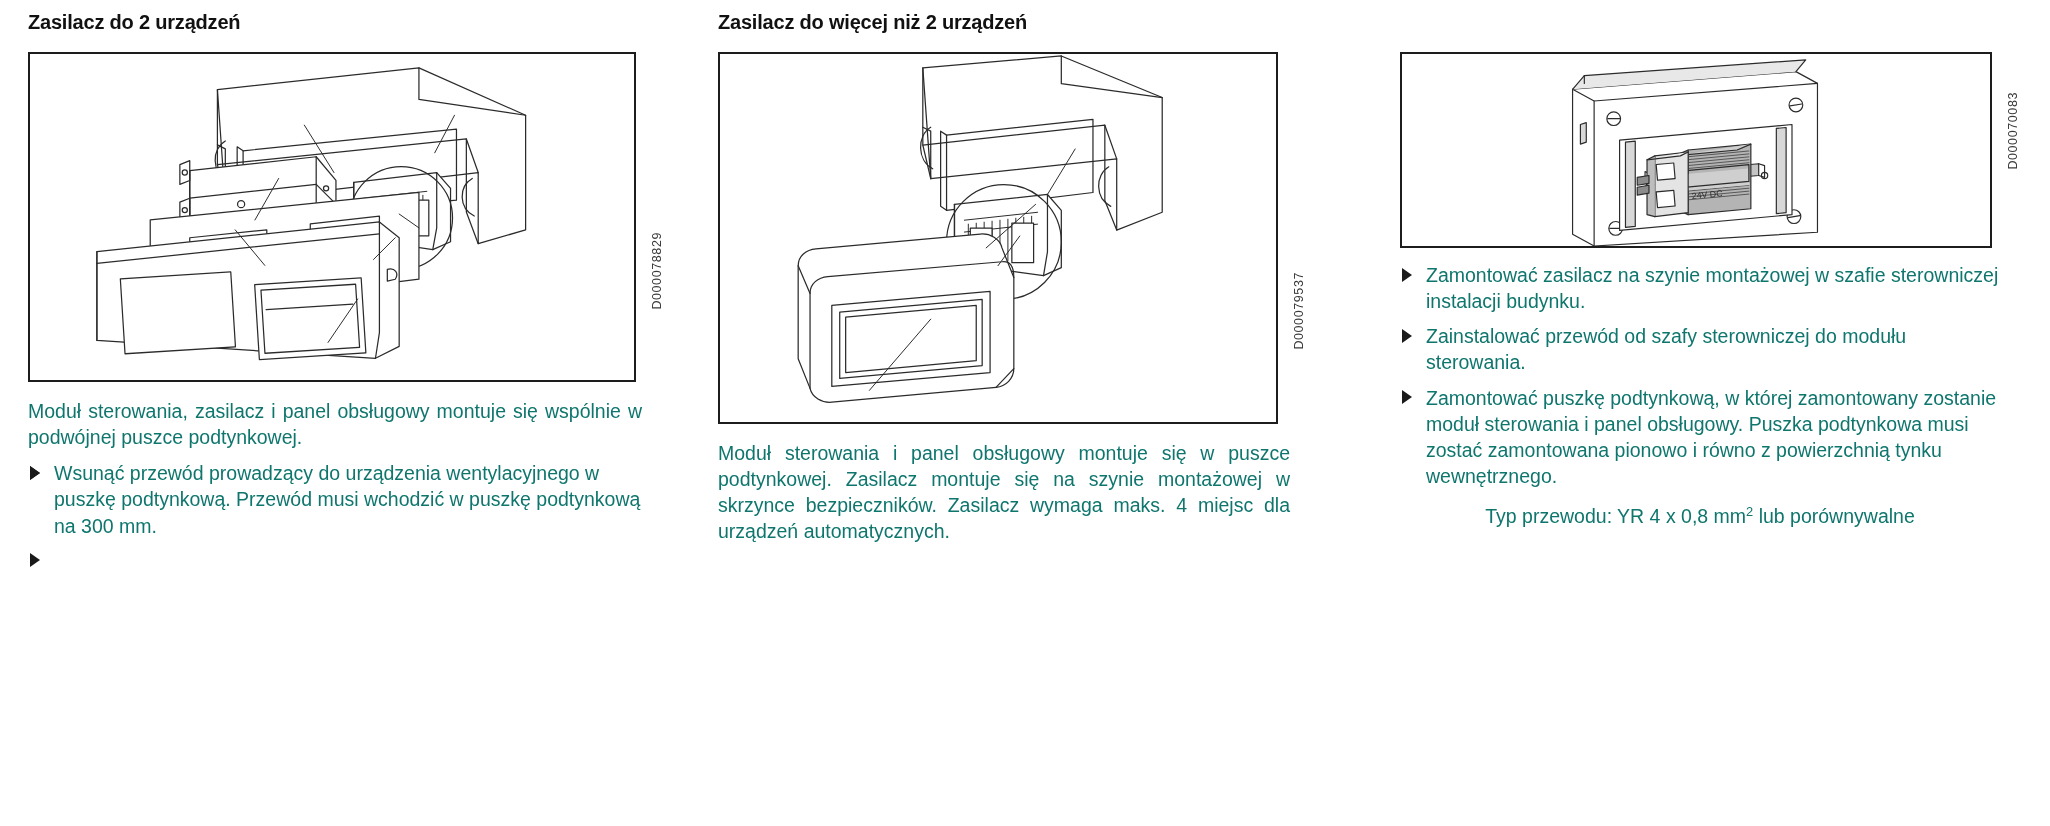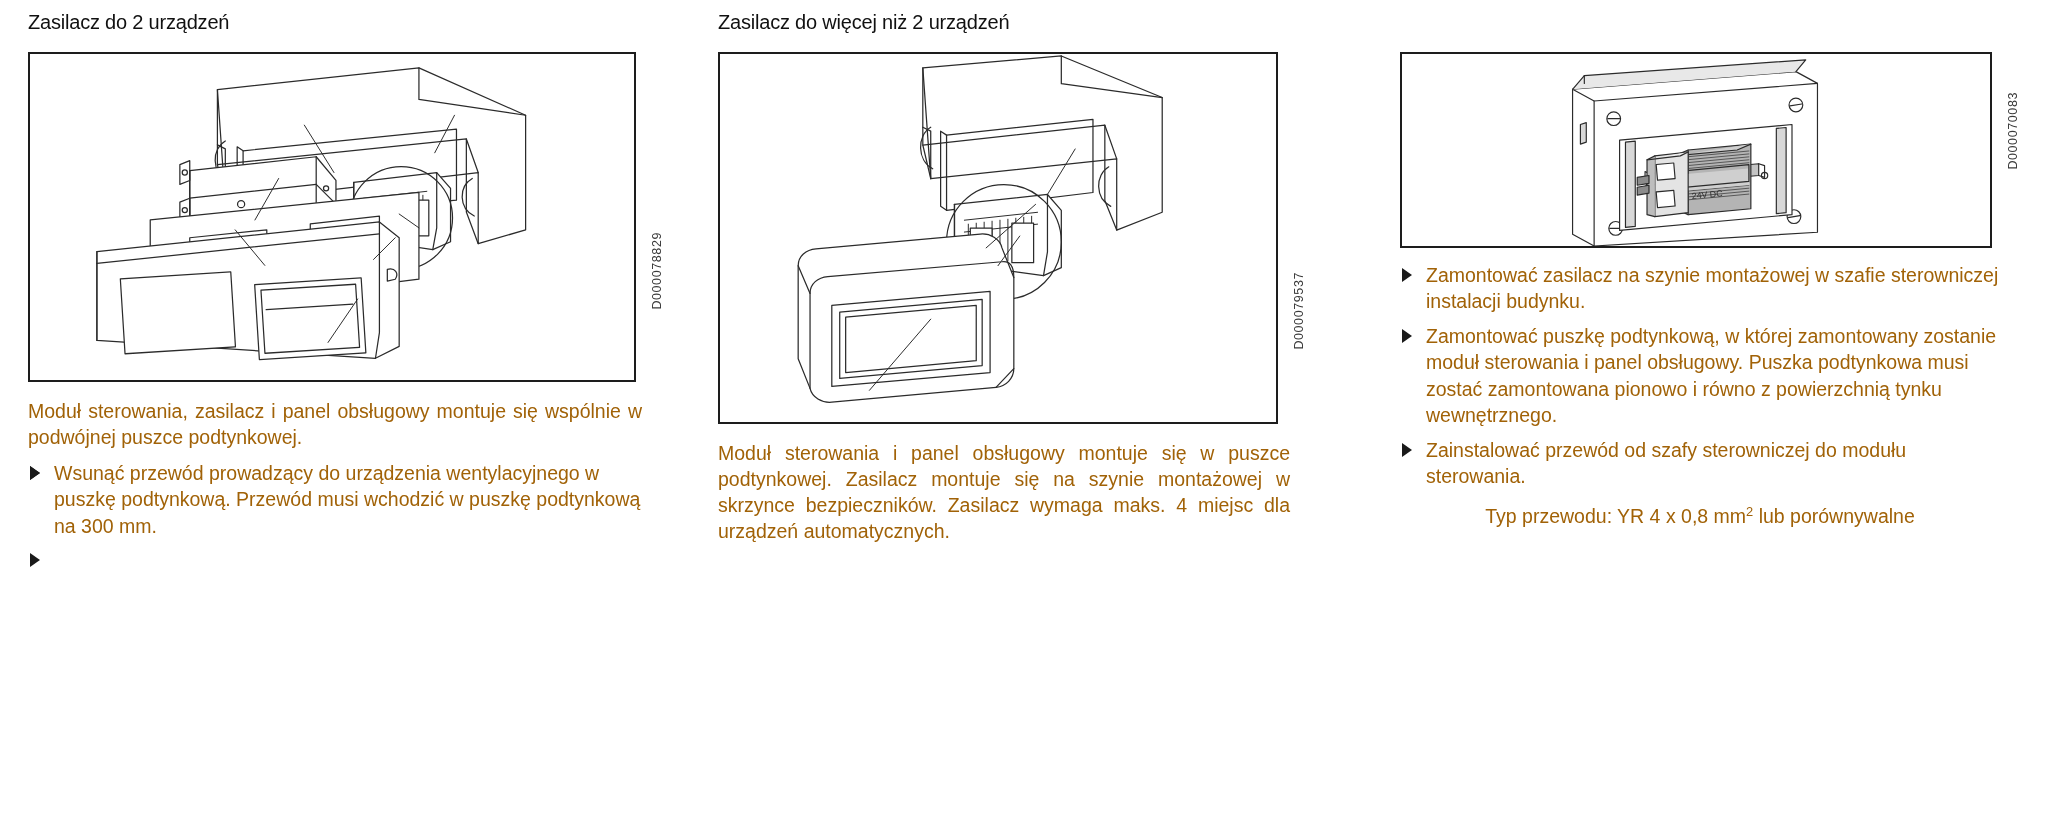--- a/index.html
+++ b/index.html
@@ -28,21 +28,21 @@
     top: 0;
     height: 826px;
   }
   .col-1 { left: 28px;   width: 660px; }
   .col-2 { left: 718px;  width: 640px; }
   .col-3 { left: 1400px; width: 640px; }
 
   
   .heading {
     font-size: 20px;
-    font-weight: normal;
+    font-weight: bold;
     letter-spacing: -0.2px;
     color: #111111;
     margin: 0;
     padding: 0;
     line-height: 1.2;
     position: absolute;
     top: 10px;
     white-space: nowrap;
   }
 
@@ -76,21 +76,21 @@
   }
   .code-1 { left: 622px;  top: 232px; }
   .code-2 { left: 574px;  top: 272px; }
   .code-3 { left: 606px;  top: 92px;  }
 
   
   .body-block {
     position: absolute;
     font-size: 19.5px;
     line-height: 1.34;
-    color: #a16207;
+    color: #0f766e;
   }
   .para {
     margin: 0 0 10px 0;
     text-align: justify;
     text-justify: inter-word;
   }
   .para.last { margin-bottom: 0; }
 
   ul.bullets {
     list-style: none;
@@ -357,24 +357,24 @@
     <div class="fig-code code-3">D000070083</div>
 
     <div class="body-block text-3">
       <ul class="bullets">
         <li>
           <span class="tri"></span>
           <span>Zamontować zasilacz na szynie montażowej w szafie sterowniczej instalacji budynku.</span>
         </li>
         <li>
           <span class="tri"></span>
+          <span>Zainstalować przewód od szafy sterowniczej do modułu sterowania.</span>
+        </li>
+        <li>
+          <span class="tri"></span>
           <span>Zamontować puszkę podtynkową, w której zamontowany zostanie moduł sterowania i panel obsługowy. Puszka podtynkowa musi zostać zamontowana pionowo i równo z powierzchnią tynku wewnętrznego.</span>
-        </li>
-        <li>
-          <span class="tri"></span>
-          <span>Zainstalować przewód od szafy sterowniczej do modułu sterowania.</span>
         </li>
       </ul>
       <p class="note"><span>Typ przewodu: YR 4 x 0,8 mm</span><sup class="sq">2</sup><span> lub porównywalne</span></p>
     </div>
   </div>
 
 </div>
 
 </body></html>

